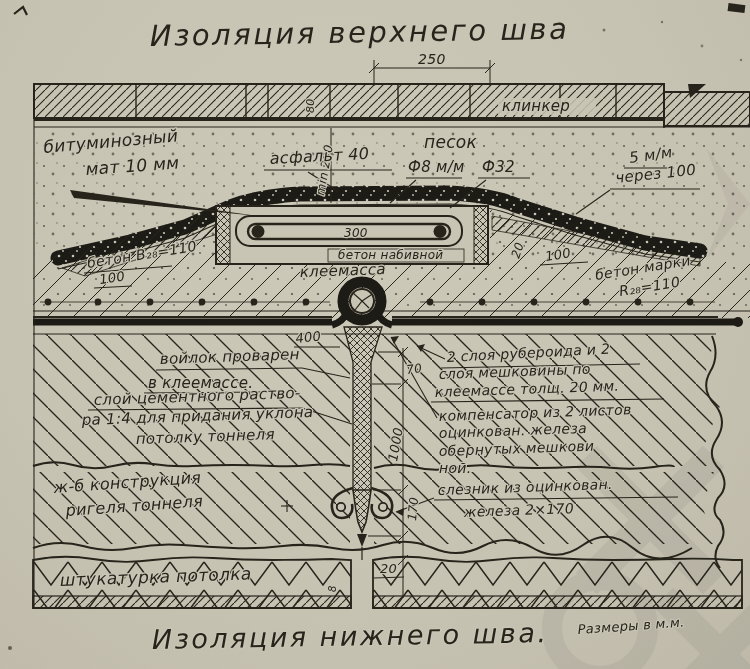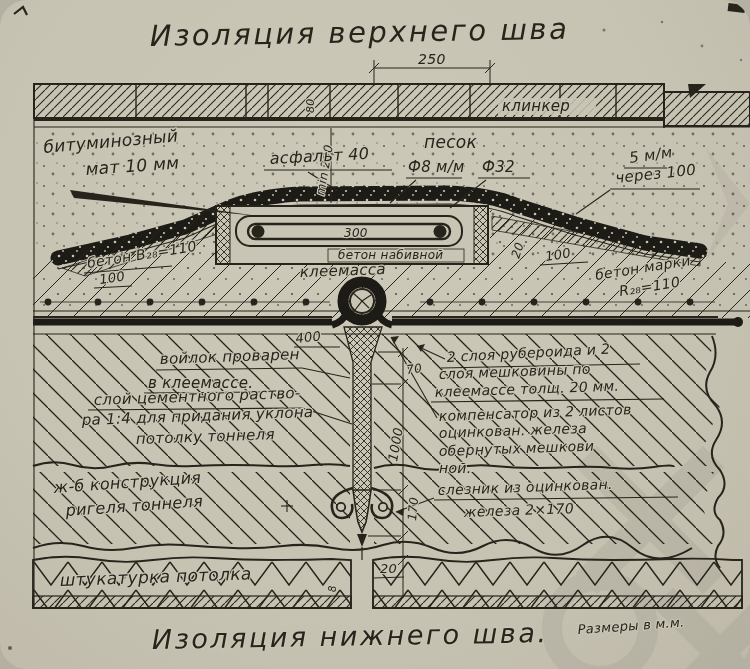--- a/index.html
+++ b/index.html
@@ -1,17 +1,17 @@
 <!DOCTYPE html>
 <html><head>
 <meta charset="utf-8">
 <style>
   html,body{margin:0;padding:0;background:#b5b1a2;}
   .stage{position:relative;width:750px;height:669px;overflow:hidden;
-         background:radial-gradient(ellipse at 45% 35%, #cdc9b9 0%, #c7c3b3 60%, #beb9a9 100%);border-radius:27px;}
+         background:radial-gradient(ellipse at 45% 35%, #cdc9b9 0%, #c7c3b3 60%, #beb9a9 100%);}
   svg{display:block;position:absolute;left:0;top:0;}
   text{font-family:"DejaVu Sans",sans-serif;font-style:italic;fill:#27241b;
        letter-spacing:.3px;paint-order:stroke;stroke:#c9c5b5;stroke-width:2.4px;stroke-linejoin:round;}
   .title{font-size:29px;letter-spacing:2.5px;}
   .title2{font-size:27px;letter-spacing:2.5px;}
 </style>
 </head>
 <body>
 
 <div class="stage">

